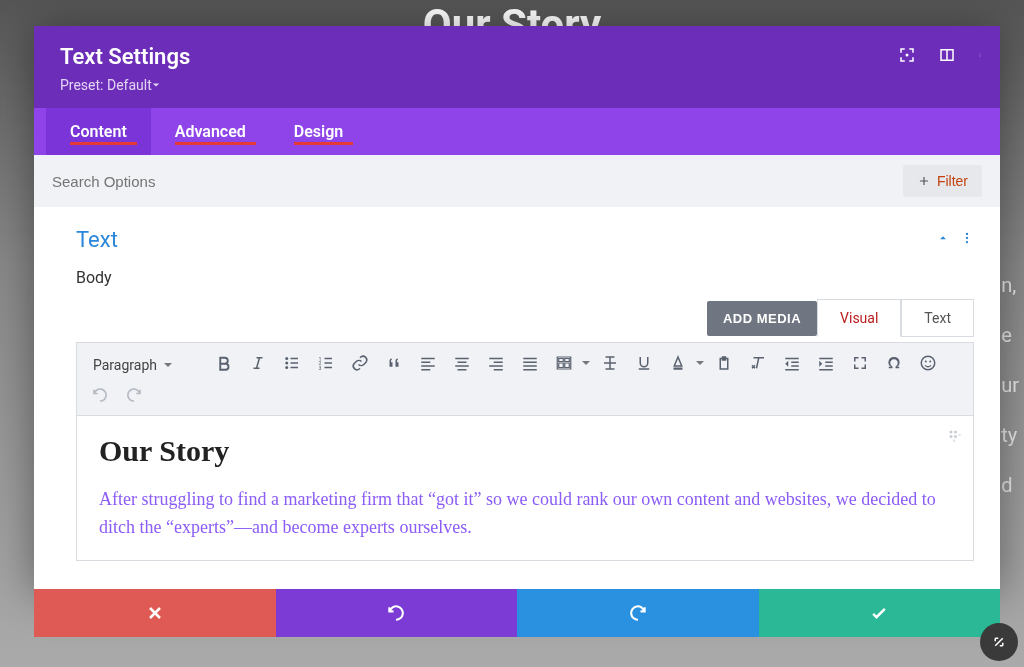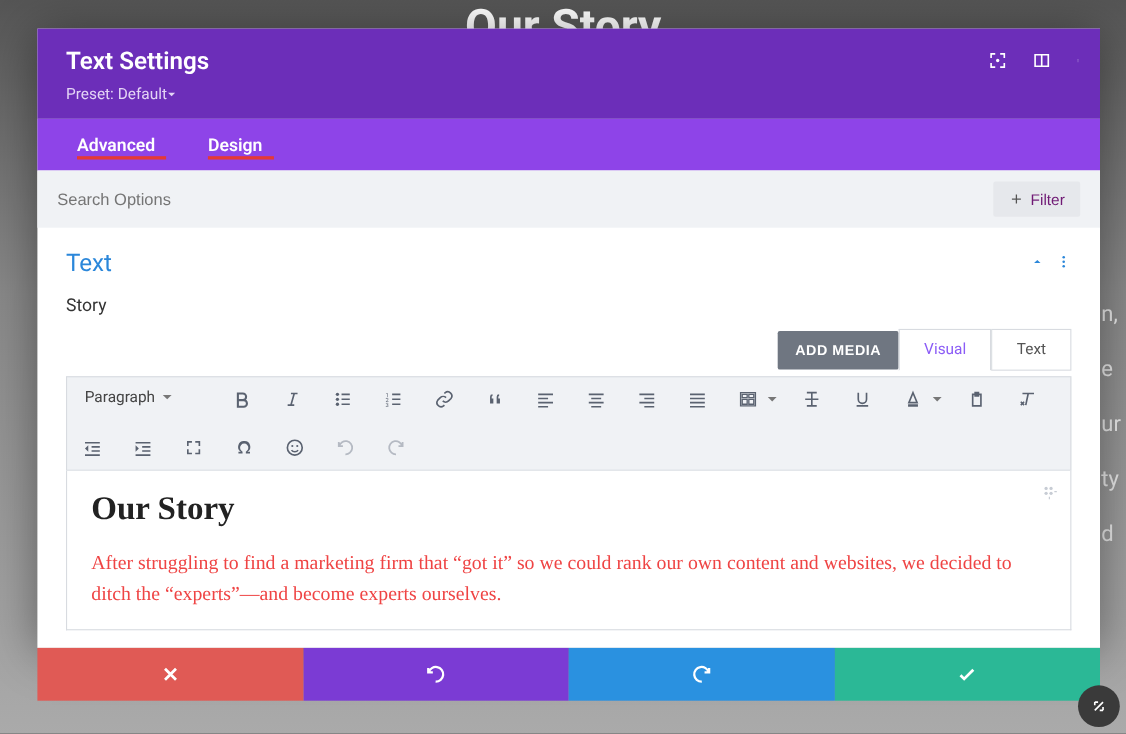--- a/index.html
+++ b/index.html
@@ -113,31 +113,32 @@
   font-size: 15px;
   color: #888;
   padding: 6px 0;
   outline: none;
 }
 .filter-btn {
   background: #e6e8ec;
   border: none;
   padding: 8px 14px;
   font-size: 14px;
-  color: #701a75;
+  color: #c2410c;
   display: inline-flex;
   align-items: center;
   gap: 6px;
   cursor: pointer;
   border-radius: 2px;
 }
 .content-area {
   flex: 1;
   padding: 20px 26px 10px;
   overflow: hidden;
+  margin-left: 16px;
 }
 .section-header {
   display: flex;
   align-items: center;
   justify-content: space-between;
   margin-bottom: 16px;
 }
 .section-title {
   color: #2b87da;
   font-size: 22px;
@@ -174,38 +175,38 @@
 }
 .editor-tabs {
   display: flex;
 }
 .editor-tab {
   border: 1px solid #d8dbe0;
   padding: 10px 22px;
   font-size: 14px;
   cursor: pointer;
   background: #fff;
-  color: #8b5cf6;
+  color: #b91c1c;
 }
 .editor-tab.active {
   border-bottom-color: #fff;
   z-index: 2;
 }
 .editor-tab:not(.active) {
   background: #fff;
   color: #555;
 }
 .toolbar {
   border: 1px solid #d8dbe0;
   background: #f0f2f5;
   padding: 6px 8px;
   display: flex;
   flex-wrap: wrap;
-  align-items: flex-start;
-  gap: 16px;
+  align-items: flex-end;
+  gap: 4px;
   margin-top: -1px;
 }
 .tb-fmt {
   display: inline-flex;
   align-items: center;
   padding: 4px 8px;
   font-size: 14px;
   color: #444;
   cursor: pointer;
   gap: 4px;
@@ -235,21 +236,21 @@
 .editor-body h2 {
   font-family: Georgia, serif;
   font-size: 30px;
   font-weight: 700;
   color: #222;
   margin-bottom: 18px;
 }
 .editor-body p {
   font-family: Georgia, serif;
   font-size: 18px;
-  color: #ef4444;
+  color: #8b5cf6;
   line-height: 1.55;
 }
 .drag-handle {
   position: absolute;
   top: 10px;
   right: 10px;
 }
 .drag-handle svg { width: 18px; height: 18px; fill: #c7ccd4; }
 .footer {
   position: absolute;
@@ -325,20 +326,21 @@
         <svg viewBox="0 0 24 24" class="dots">
             <circle cx="12" cy="5" r="2"></circle>
             <circle cx="12" cy="12" r="2"></circle>
             <circle cx="12" cy="19" r="2"></circle>
           </svg>
       </span>
     </div>
   </div>
 
   <div class="tabs">
+    <div class="tab active">Content</div>
     <div class="tab">Advanced</div>
     <div class="tab">Design</div>
   </div>
 
   <div class="search-row">
     <input class="search-input" placeholder="Search Options" style="">
     <button class="filter-btn">
       <svg viewBox="0 0 24 24" width="14" height="14">
           <path d="M11 5h2v6h6v2h-6v6h-2v-6H5v-2h6V5z" fill="#555"></path>
         </svg>
@@ -358,21 +360,21 @@
         <span>
           <svg viewBox="0 0 24 24" class="dots-v">
               <circle cx="12" cy="5" r="2"></circle>
               <circle cx="12" cy="12" r="2"></circle>
               <circle cx="12" cy="19" r="2"></circle>
             </svg>
         </span>
       </div>
     </div>
 
-    <div class="body-label">Story</div>
+    <div class="body-label">Body</div>
 
     <div class="media-row">
       <button class="add-media-btn">ADD MEDIA</button>
       <div class="editor-tabs">
         <div class="editor-tab active">Visual</div>
         <div class="editor-tab">Text</div>
       </div>
     </div>
 
     <div class="toolbar">

